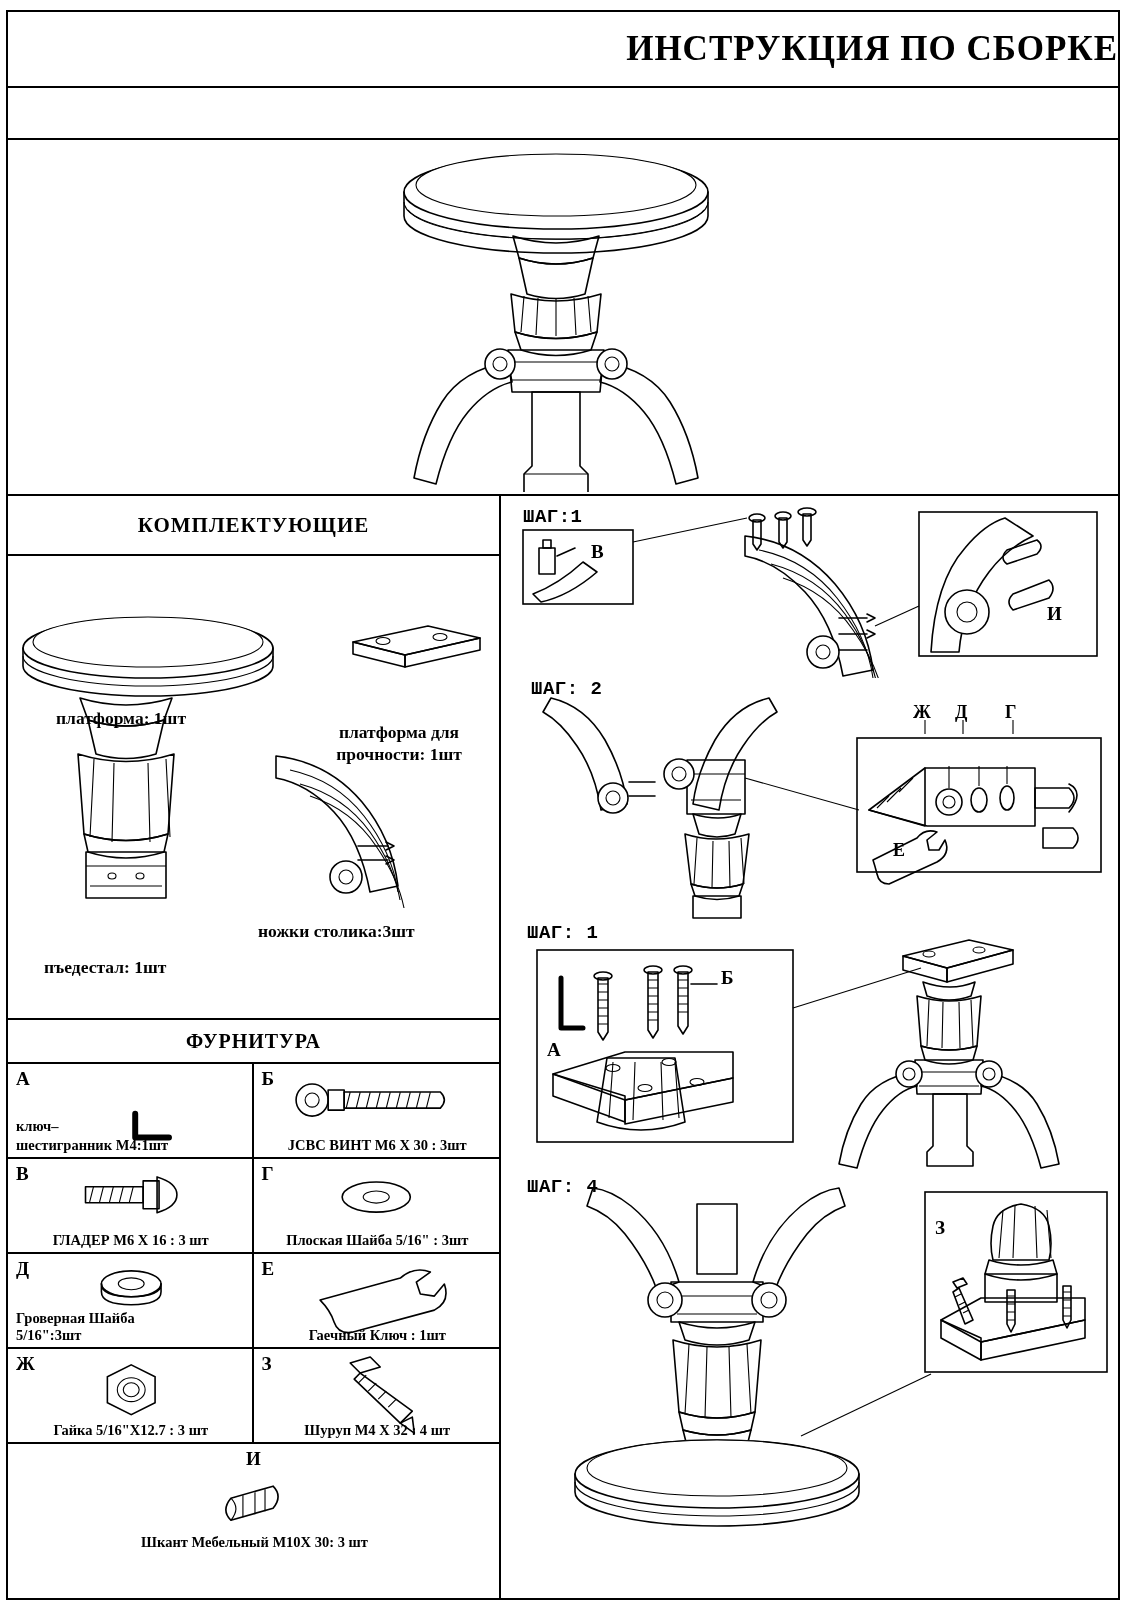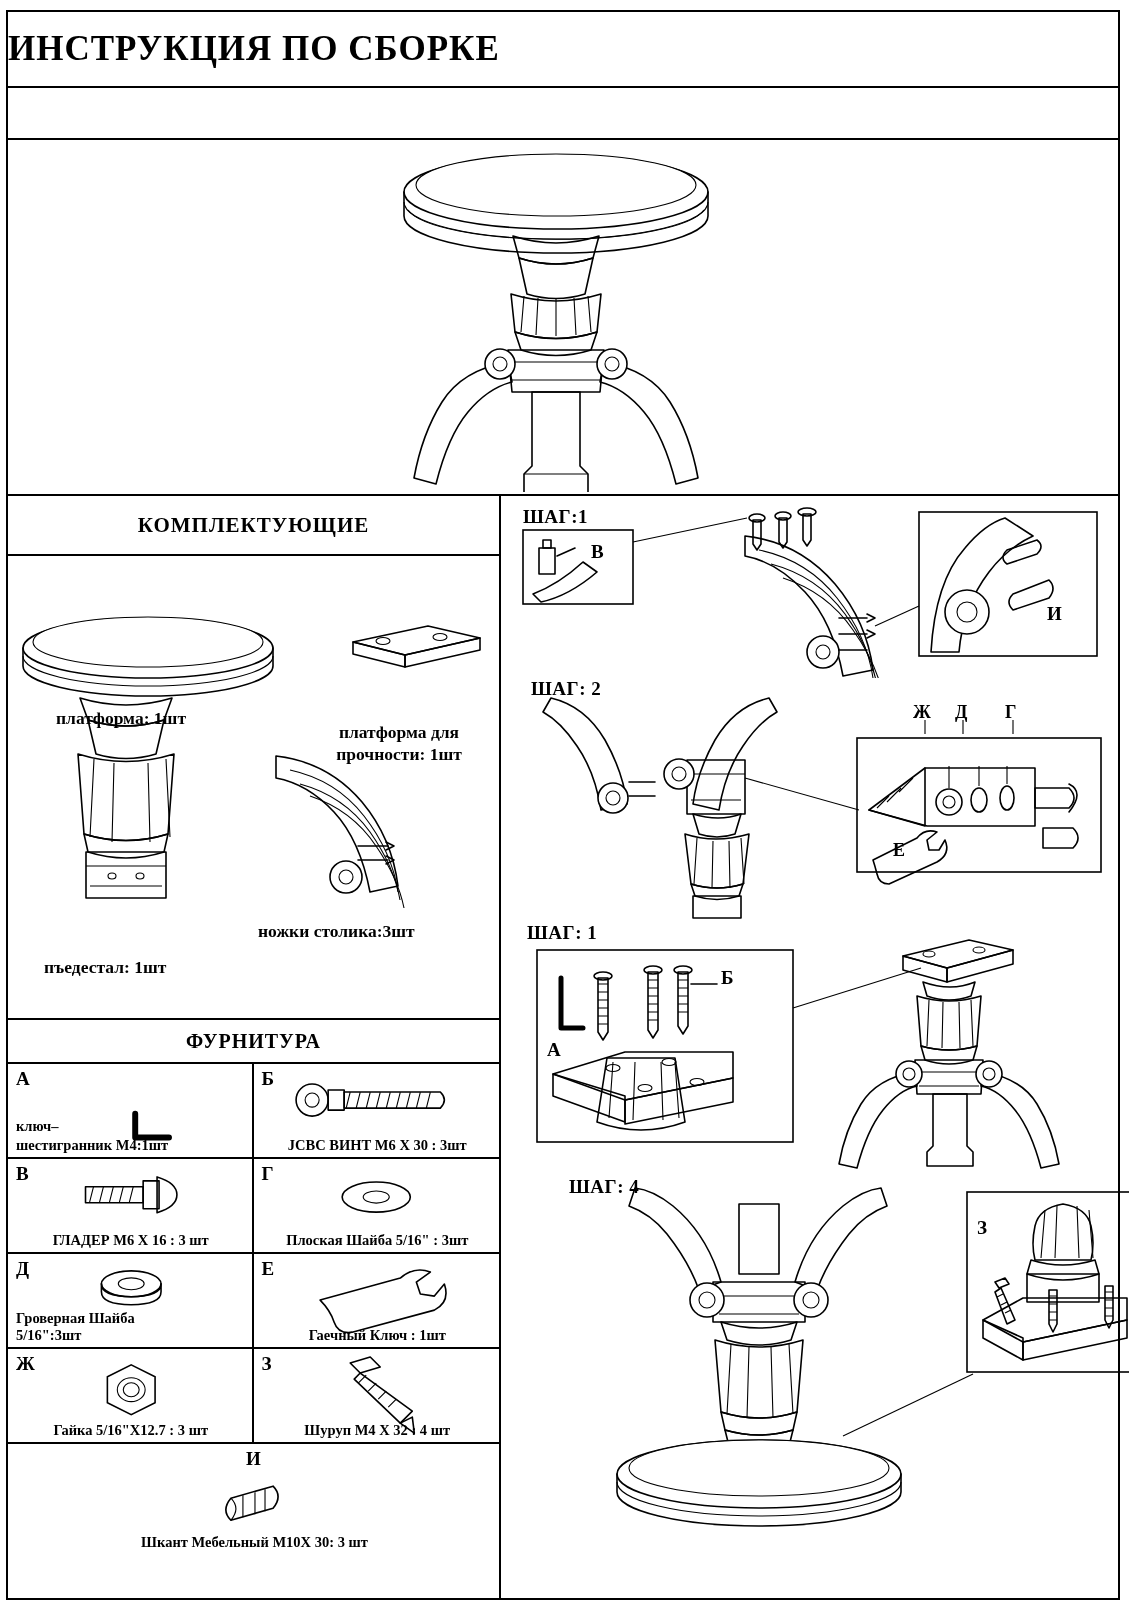--- a/index.html
+++ b/index.html
@@ -1,19 +1,19 @@
 <!DOCTYPE html>
 <html><head>
 <meta charset="utf-8">
 <style>
   html,body{margin:0;padding:0;background:#fff;}
   body{width:1129px;height:1609px;font-family:"Liberation Serif",serif;color:#000;}
   .page{position:relative;width:1129px;height:1609px;box-sizing:border-box;}
   .frame{position:absolute;left:6px;top:10px;width:1114px;height:1590px;border:2px solid #000;box-sizing:border-box;}
-  .title-bar{position:absolute;left:0;top:0;width:100%;height:76px;border-bottom:2px solid #000;box-sizing:border-box;display:flex;align-items:center;justify-content:flex-start;}
+  .title-bar{position:absolute;left:0;top:0;width:100%;height:76px;border-bottom:2px solid #000;box-sizing:border-box;display:flex;align-items:center;justify-content:flex-end;}
   .title{font-size:35px;font-weight:bold;letter-spacing:1px;}
   .blank-bar{position:absolute;left:0;top:76px;width:100%;height:52px;border-bottom:2px solid #000;box-sizing:border-box;}
   .hero{position:absolute;left:0;top:128px;width:100%;height:356px;border-bottom:2px solid #000;box-sizing:border-box;}
   .cols{position:absolute;left:0;top:484px;width:100%;height:1104px;}
   .colL{position:absolute;left:0;top:0;width:493px;height:100%;border-right:2px solid #000;box-sizing:border-box;}
   .colR{position:absolute;left:493px;top:0;width:619px;height:100%;box-sizing:border-box;}
   .colhead{height:60px;border-bottom:2px solid #000;display:flex;align-items:center;justify-content:center;box-sizing:border-box;}
   .colhead span{font-size:21px;font-weight:bold;letter-spacing:1px;}
   .parts{position:relative;height:464px;border-bottom:2px solid #000;box-sizing:border-box;}
   .lbl{position:absolute;font-size:17.5px;font-weight:bold;line-height:1.25;}
@@ -22,21 +22,21 @@
   .hwtable{position:relative;}
   .hwrow{display:flex;border-bottom:2px solid #000;}
   .hwcell{position:relative;width:50%;box-sizing:border-box;height:93px;}
   .hwcell.left{border-right:2px solid #000;}
   .hwcell.full{width:100%;height:110px;border-right:none;}
   .hwcode{position:absolute;left:8px;top:4px;font-size:19px;font-weight:bold;}
   .hwtext{position:absolute;left:6px;right:4px;bottom:3px;font-size:14.5px;font-weight:bold;text-align:center;line-height:1.15;}
   .hwtext.lefty{text-align:left;left:8px;}
   .hwart{position:absolute;inset:0;}
   .step{position:relative;box-sizing:border-box;}
-  .steplbl{position:absolute;font-size:19px;font-weight:bold;letter-spacing:.5px;}
+  .steplbl{position:absolute;font-size:19px;font-weight:bold;letter-spacing:.5px;font-family:Liberation Mono, monospace;}
   svg{display:block;}
   .s-ln{fill:none;stroke:#000;stroke-width:1.6;stroke-linejoin:round;stroke-linecap:round;}
   .s-th{fill:none;stroke:#000;stroke-width:1.1;}
   .s-fw{fill:#fff;stroke:#000;stroke-width:1.6;}
   .s-fwt{fill:#fff;stroke:#000;stroke-width:1.1;}
   .box{fill:none;stroke:#000;stroke-width:1.6;}
 </style>
 </head>
 <body>
 
@@ -375,21 +375,21 @@
             <path class="s-ln" d="M414 150 q-38 6 -54 32 q-16 26 -22 60 l18 4 q10 -38 26 -58 q16 -20 34 -24 Z"></path>
             <path class="s-ln" d="M482 150 q38 6 54 32 q16 26 22 60 l-18 4 q-10 -38 -26 -58 q-16 -20 -34 -24 Z"></path>
             <path class="s-ln" d="M432 172 l0 52 l-6 6 l0 14 l46 0 l0 -14 l-6 -6 l0 -52 Z"></path>
             <circle class="s-fw" cx="408" cy="152" r="13"></circle>
               <circle class="s-th" cx="408" cy="152" r="6"></circle>
             <circle class="s-fw" cx="488" cy="152" r="13"></circle>
               <circle class="s-th" cx="488" cy="152" r="6"></circle>
           </svg>
         </div>
 
-        <div class="step" style="height:372px;margin-left:42px;">
+        <div class="step" style="height:372px;">
           <div class="steplbl" style="left:26px;top:2px;">ШАГ: 4</div>
           <svg width="617" height="372" viewBox="0 0 617 372">
 
             <path class="s-ln" d="M178 108 q-14 -48 -48 -76 q-20 -16 -38 -18 l-6 18 q22 8 38 28 q22 28 32 56 Z"></path>
             <path class="s-ln" d="M252 108 q14 -48 48 -76 q20 -16 38 -18 l6 18 q-22 8 -38 28 q-22 28 -32 56 Z"></path>
             <path class="s-ln" d="M196 38 l0 70 l40 0 l0 -70 Z" transform="translate(0,-8)"></path>
             <path class="s-ln" d="M170 108 h92 l0 40 h-92 Z"></path>
             <path class="s-th" d="M170 122 h92 M176 140 h80"></path>
             <circle class="s-fw" cx="164" cy="126" r="17"></circle>
               <circle class="s-th" cx="164" cy="126" r="8"></circle>

